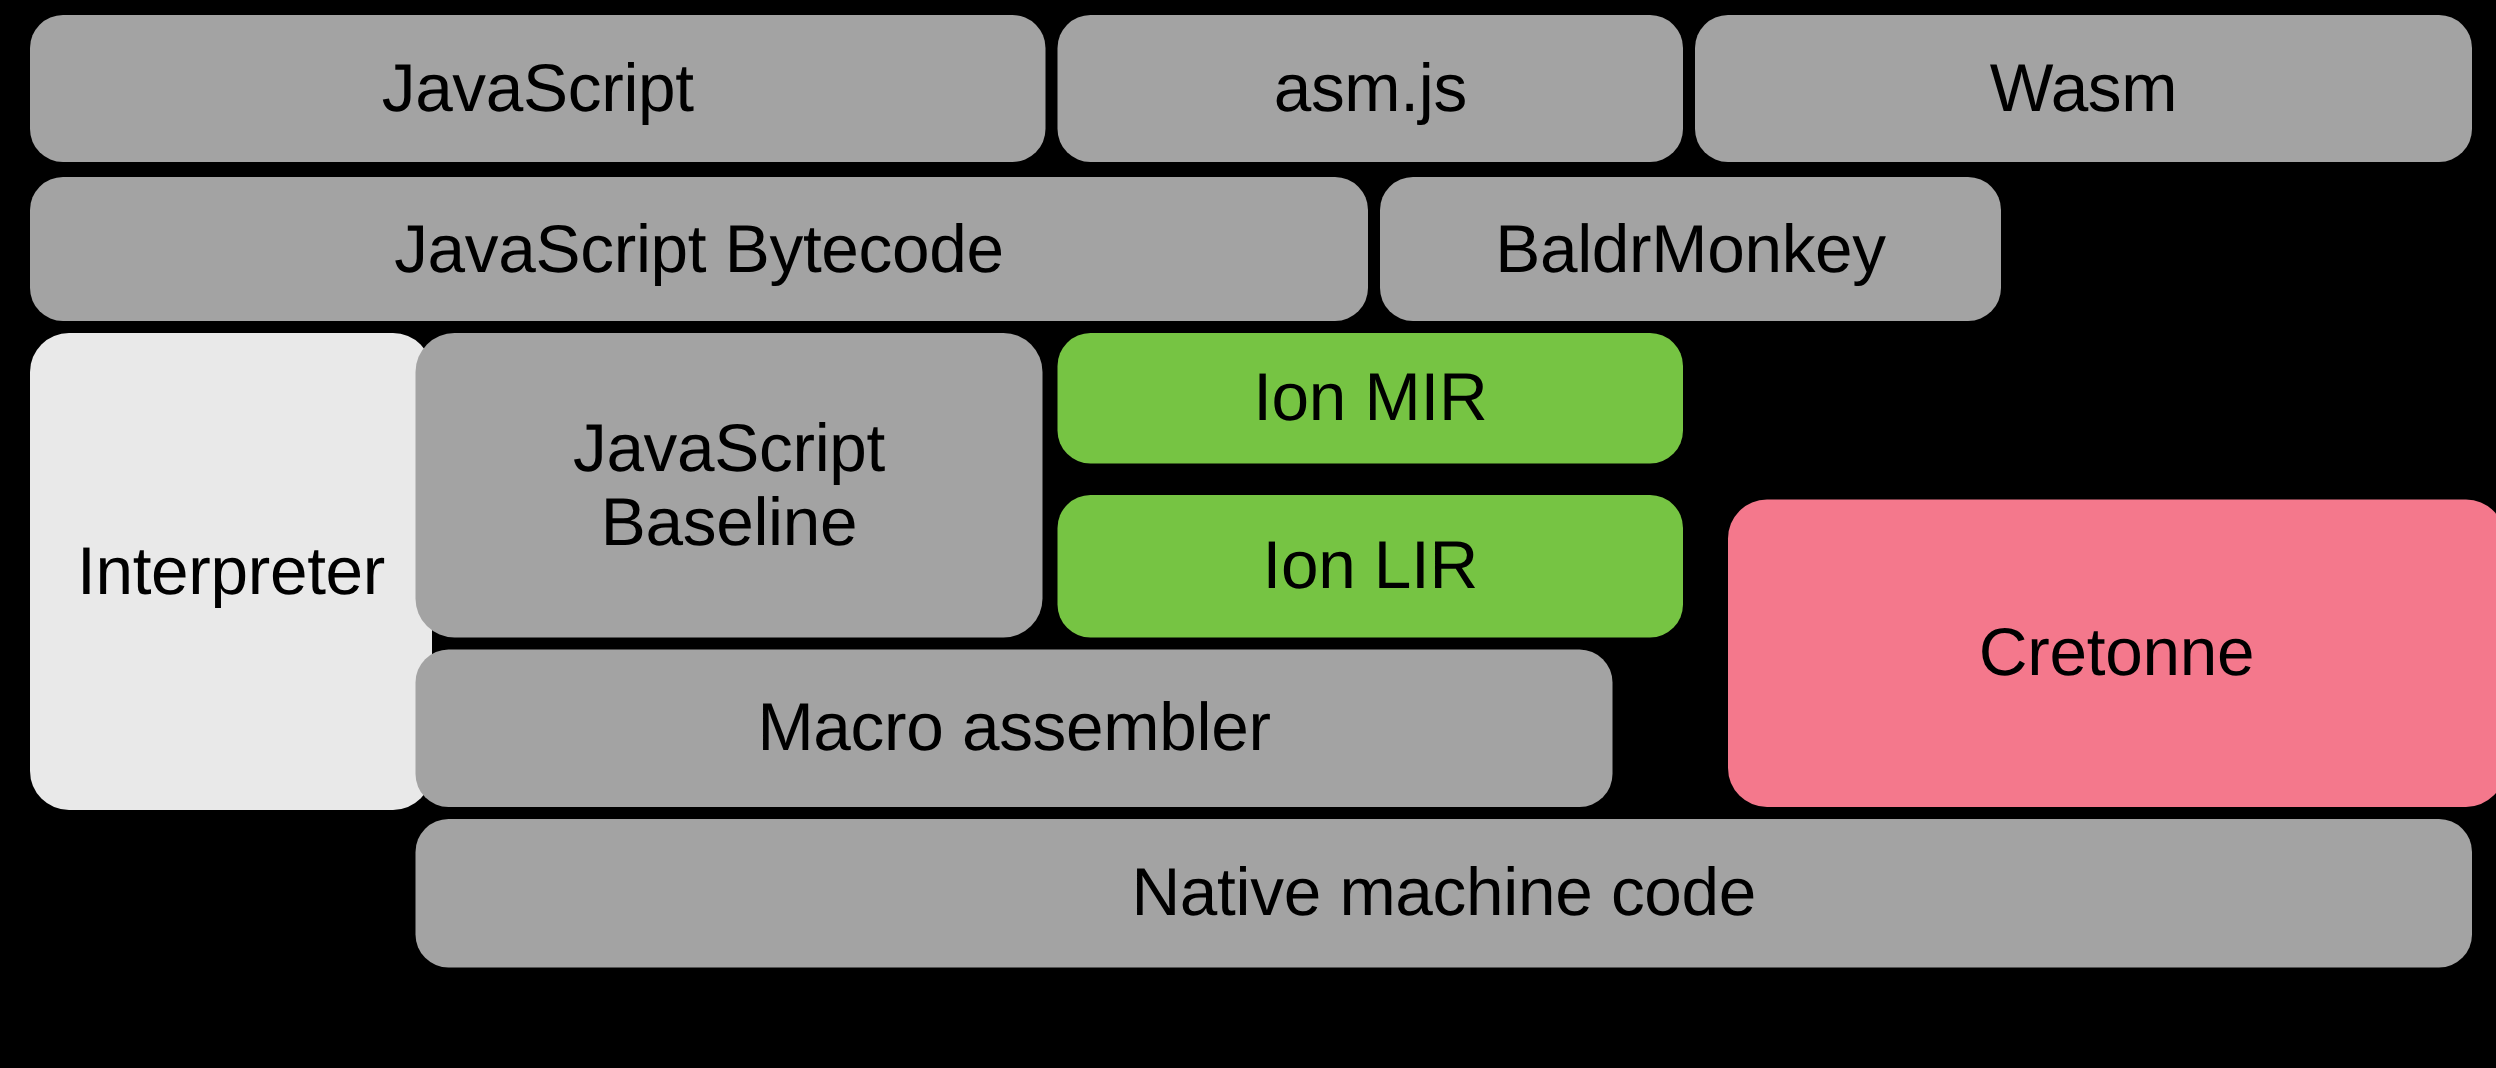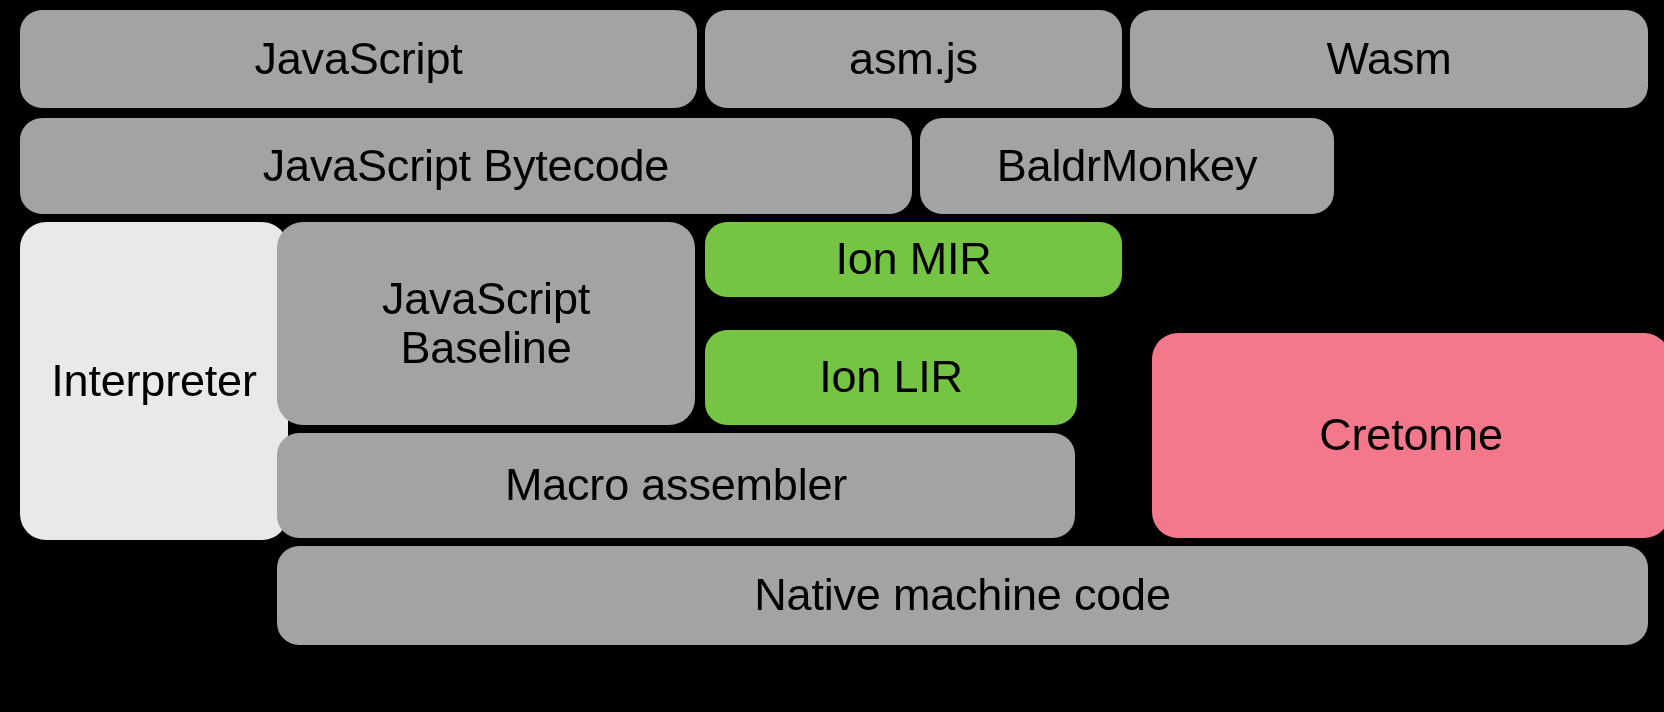--- a/index.html
+++ b/index.html
@@ -45,22 +45,22 @@
   .n-asmjs            { left: 705px;  top: 10px;  width: 417px; height: 98px; }
   .n-wasm             { left: 1130px; top: 10px;  width: 518px; height: 98px; }
 
   
   .n-js-bytecode      { left: 20px;   top: 118px; width: 892px; height: 96px; }
   .n-baldrmonkey      { left: 920px;  top: 118px; width: 414px; height: 96px; border-radius: 22px; }
 
   
   .n-interpreter      { left: 20px;   top: 222px; width: 268px; height: 318px; border-radius: 26px; }
   .n-js-baseline      { left: 277px;  top: 222px; width: 418px; height: 203px; border-radius: 26px; }
-  .n-ion-mir          { left: 705px;  top: 222px; width: 417px; height: 75px; }
-  .n-ion-lir          { left: 705px;  top: 330px; width: 372px; height: 95px; text-align: center; }
+  .n-ion-mir          { left: 705px;  top: 222px; width: 417px; height: 87px; }
+  .n-ion-lir          { left: 705px;  top: 330px; width: 417px; height: 95px; text-align: center; }
   .n-cretonne         { left: 1130px; top: 333px; width: 518px; height: 205px; border-radius: 26px; }
   .n-macro-assembler  { left: 277px;  top: 433px; width: 798px; height: 105px; }
 
   
   .n-native-code      { left: 277px;  top: 546px; width: 1371px; height: 99px; }
 </style>
 </head>
 <body>
 
 <div id="stage">

